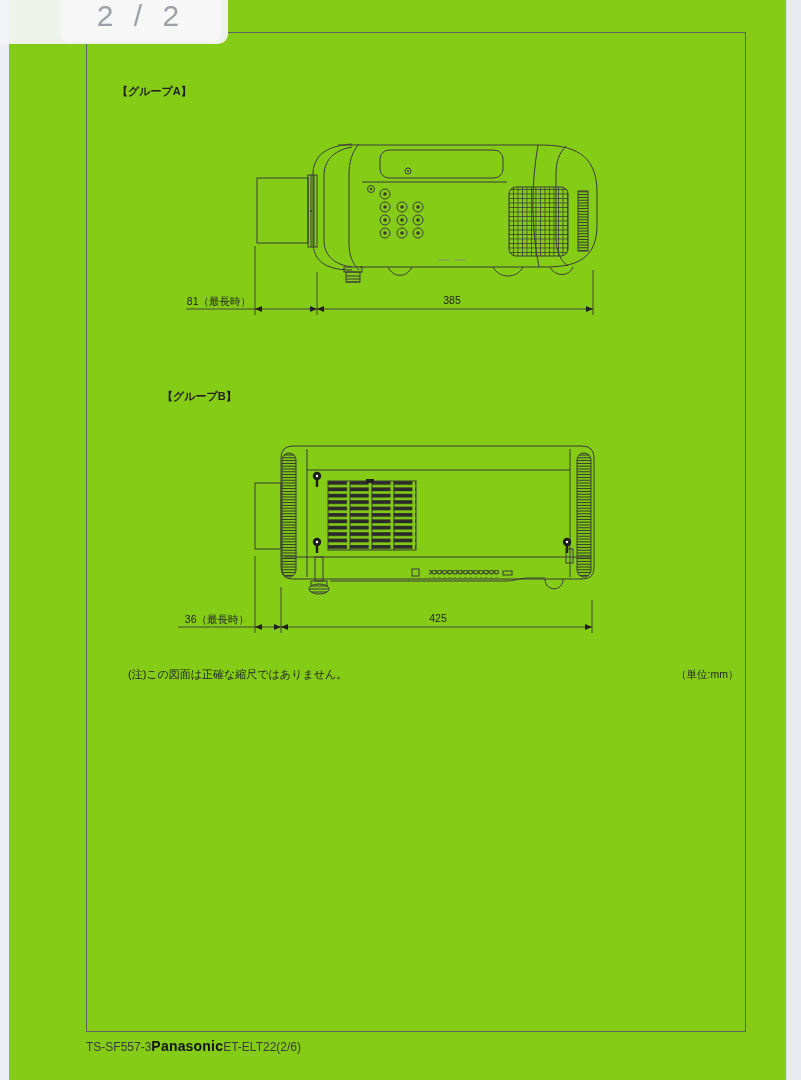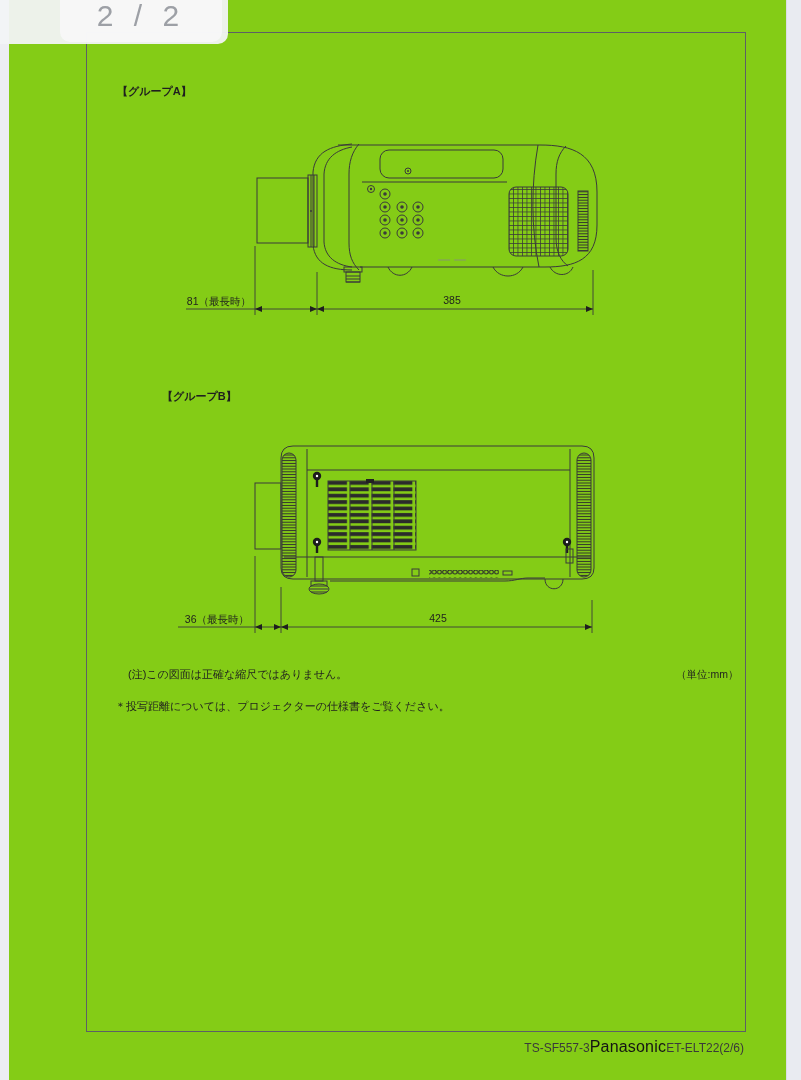--- a/index.html
+++ b/index.html
@@ -10,23 +10,23 @@
   .top-chrome{position:absolute;left:0;top:0;width:228px;height:44px;background:rgba(242,243,246,0.95);
     border-bottom-right-radius:10px;z-index:3;}
   .pill{position:absolute;left:60px;top:-14px;width:162px;height:56px;background:rgba(248,248,249,0.85);
     border-radius:10px;display:flex;align-items:center;justify-content:center;overflow:hidden;}
   .pill span{font-size:30px;letter-spacing:6px;color:#9da0a6;font-weight:400;transform:translateY(2px);}
   .frame{position:absolute;left:86px;top:32px;width:658px;height:998px;border:1.5px solid #5d6065;z-index:1;}
   .jp{position:absolute;font-size:11px;color:#1f1f1f;white-space:pre;z-index:2;}
   .drawing{position:absolute;z-index:2;}
   svg text{font-family:"Liberation Sans",sans-serif;fill:#1f1f1f;font-size:10.5px;}
   .footer-row{position:absolute;left:86px;top:1038px;width:658px;display:flex;
-    justify-content:flex-end;align-items:baseline;z-index:2;}
+    justify-content:flex-start;align-items:baseline;z-index:2;}
   .footer-row .doc{font-size:12px;color:#3a3a3a;}
-  .footer-row .brand{font-size:16px;font-weight:400;color:#141414;letter-spacing:0.2px;}
+  .footer-row .brand{font-size:14px;font-weight:700;color:#141414;letter-spacing:0.2px;}
   .footer-row .part{font-size:12px;color:#3a3a3a;}
 </style>
 </head>
 <body>
 
 <div class="viewer">
 
   <div class="gutter-left"></div>
   <div class="gutter-right"></div>
 
@@ -188,21 +188,20 @@
         <polygon points="281,627 288,624 288,630"></polygon>
         <polygon points="592,627 585,624 585,630"></polygon>
       </g>
     </g>
     <text x="249" y="623" text-anchor="end">36（最長時）</text>
     <text x="438" y="622" text-anchor="middle">425</text>
   </svg>
 
   <div class="jp" style="left:128px;top:667px;">(注)この図面は正確な縮尺ではありません。</div>
   <div class="jp" style="left:628px;top:668px;font-size:10.5px;margin-left:48px;">（単位:mm）</div>
-  <div class="jp" style="left:115px;top:699px;">＊投写距離については、プロジェクターの仕様書をご覧ください。</div>
 
   <div class="footer-row">
     <span class="doc">TS-SF557-3</span>
     <span class="brand">Panasonic</span>
     <span class="part">ET-ELT22(2/6)</span>
   </div>
 
 </div>
 
 </body></html>

